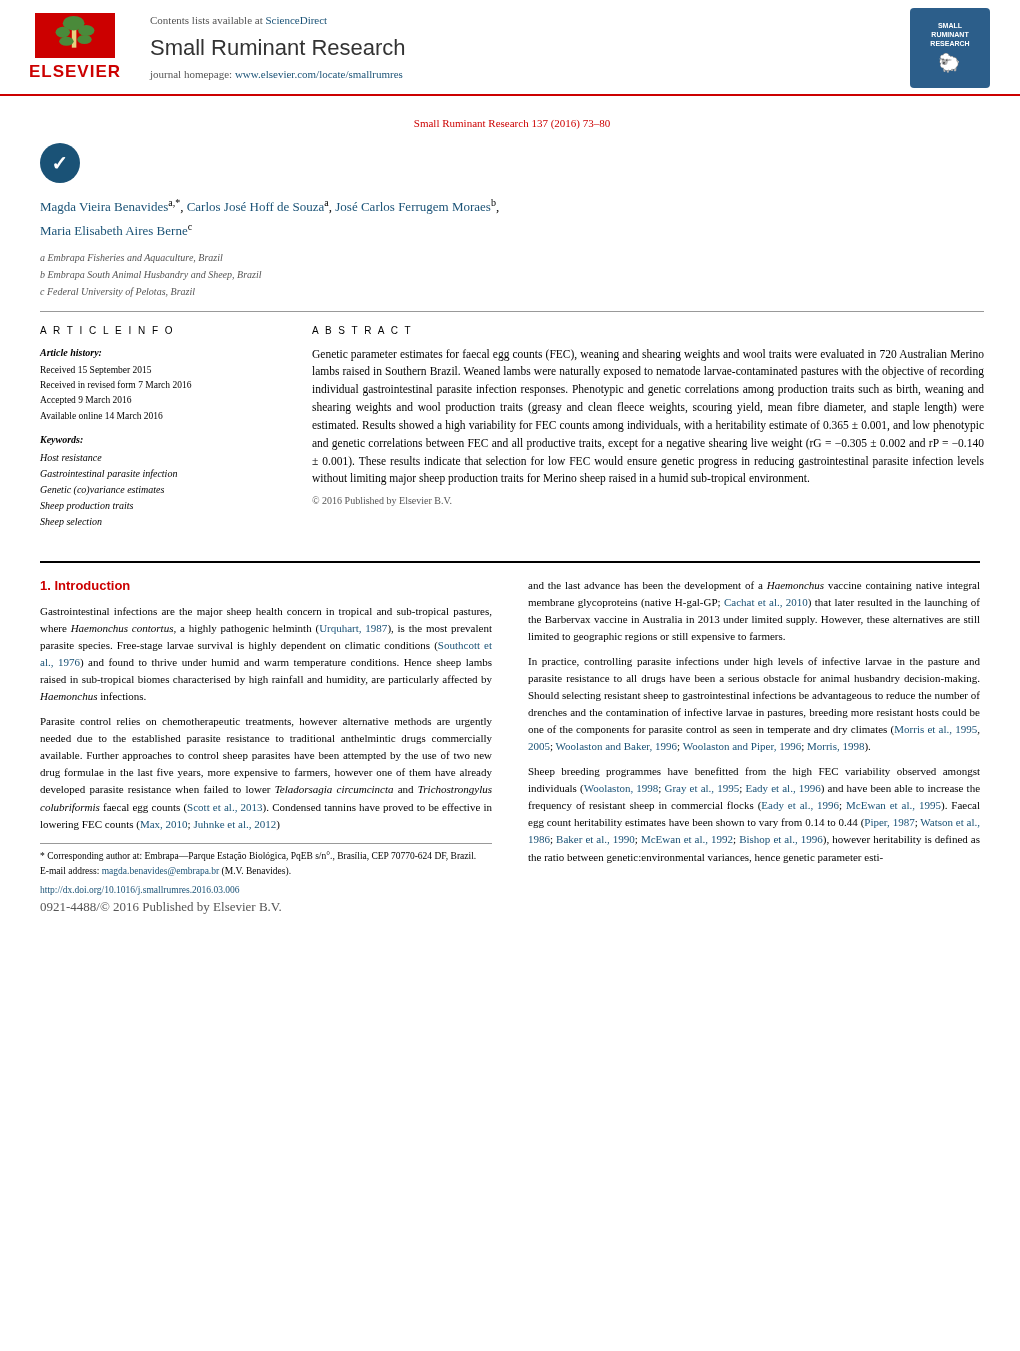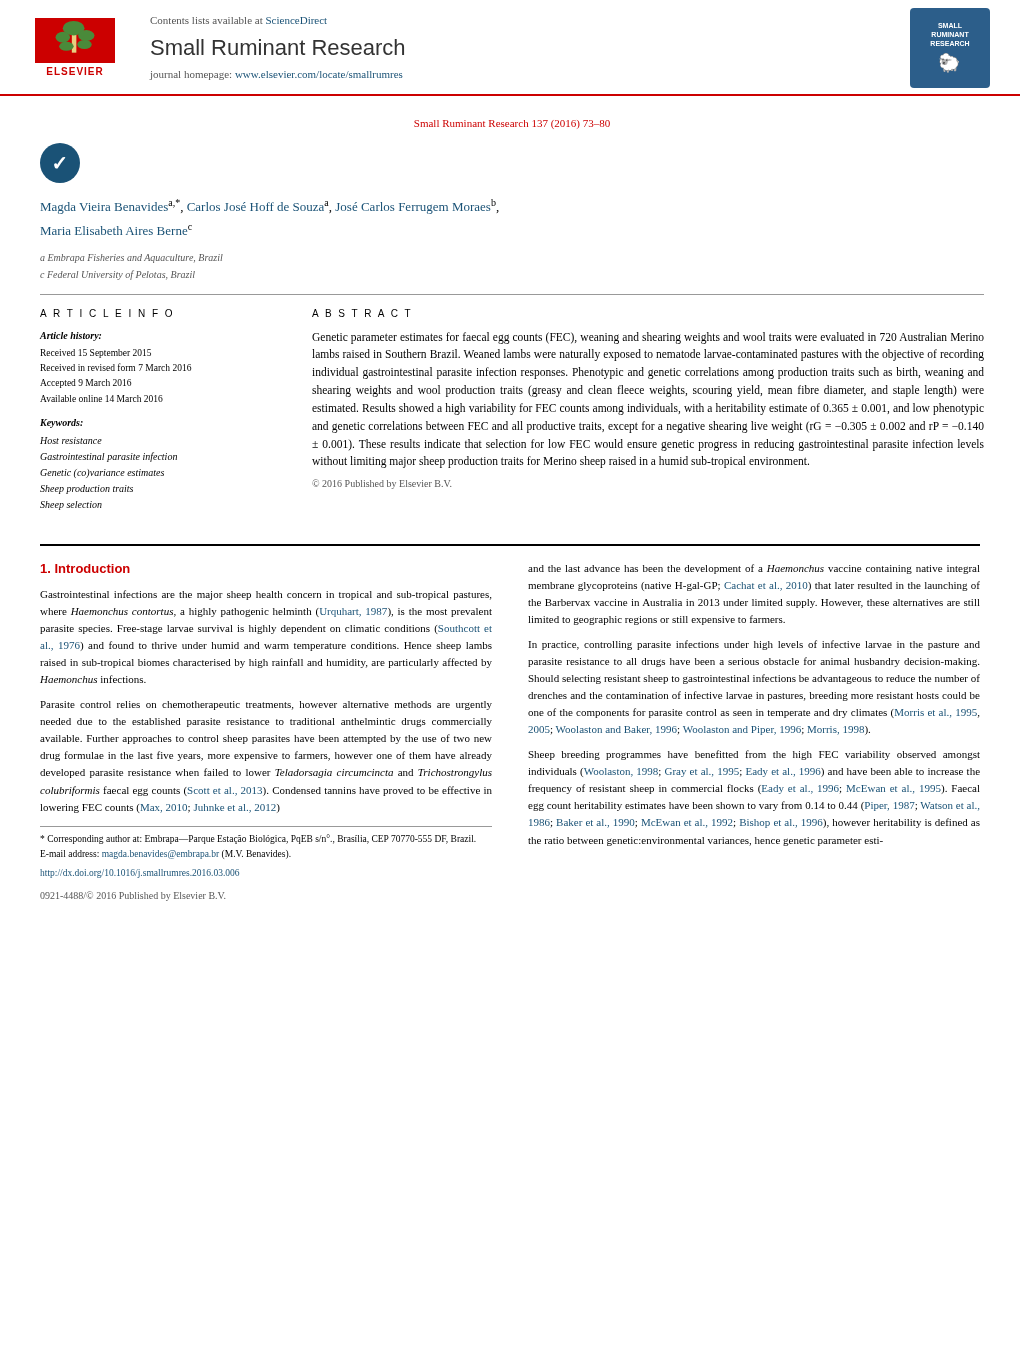--- a/index.html
+++ b/index.html
@@ -36,21 +36,21 @@
       width: 80px;
       height: 45px;
       display: flex;
       align-items: center;
       justify-content: center;
       position: relative;
     }
     .elsevier-logo-top svg { width: 70px; height: 38px; }
     .elsevier-text {
       color: #c00;
-      font-size: 10px;
+      font-size: 17px;
       font-weight: bold;
       font-family: Arial, sans-serif;
       letter-spacing: 1px;
       margin-top: 2px;
     }
     .journal-center {
       flex: 1;
       text-align: left;
       padding: 0 20px;
     }
@@ -270,23 +270,23 @@
     .footnote-email {
       color: #1a5276;
       font-size: 9.5px;
     }
     .doi-line {
       font-size: 9.5px;
       color: #1a5276;
       margin-top: 6px;
     }
     .issn-line {
-      font-size: 10px;
+      font-size: 13px;
       color: #555;
-      margin-top: 8px;
+      margin-top: 0;
     }
     
     .elsevier-tree {
       width: 75px;
       height: 42px;
     }
   </style>
 </head>
 <body>
 
@@ -340,20 +340,21 @@
 
     <div class="authors">
       <span class="author-name author-link">Magda Vieira Benavides</span><span class="superscript">a,*</span>,
       <span class="author-name author-link">Carlos José Hoff de Souza</span><span class="superscript">a</span>,
       <span class="author-name author-link">José Carlos Ferrugem Moraes</span><span class="superscript">b</span>,<br>
       <span class="author-name author-link">Maria Elisabeth Aires Berne</span><span class="superscript">c</span>
     </div>
 
     <div class="affiliations">
       <div class="affil-line">a Embrapa Fisheries and Aquaculture, Brazil</div>
+      <div class="affil-line">b Embrapa South Animal Husbandry and Sheep, Brazil</div>
       <div class="affil-line">c Federal University of Pelotas, Brazil</div>
     </div>
 
     <hr class="article-divider">
 
     <div class="two-col">
 
       <div class="left-col">
         <div class="section-heading">A R T I C L E   I N F O</div>
 
@@ -392,21 +393,21 @@
           <span>1.</span>&nbsp;<span>Introduction</span>
         </div>
         <div class="body-paragraph">
           Gastrointestinal infections are the major sheep health concern in tropical and sub-tropical pastures, where <em>Haemonchus contortus</em>, a highly pathogenic helminth (<a class="ref-link">Urquhart, 1987</a>), is the most prevalent parasite species. Free-stage larvae survival is highly dependent on climatic conditions (<a class="ref-link">Southcott et al., 1976</a>) and found to thrive under humid and warm temperature conditions. Hence sheep lambs raised in sub-tropical biomes characterised by high rainfall and humidity, are particularly affected by <em>Haemonchus</em> infections.
         </div>
         <div class="body-paragraph">
           Parasite control relies on chemotherapeutic treatments, however alternative methods are urgently needed due to the established parasite resistance to traditional anthelmintic drugs commercially available. Further approaches to control sheep parasites have been attempted by the use of two new drug formulae in the last five years, more expensive to farmers, however one of them have already developed parasite resistance when failed to lower <em>Teladorsagia circumcincta</em> and <em>Trichostrongylus colubriformis</em> faecal egg counts (<a class="ref-link">Scott et al., 2013</a>). Condensed tannins have proved to be effective in lowering FEC counts (<a class="ref-link">Max, 2010</a>; <a class="ref-link">Juhnke et al., 2012</a>)
         </div>
 
         <div class="footnote-section">
-          <div class="footnote-text">* Corresponding author at: Embrapa—Parque Estação Biológica, PqEB s/n°., Brasília, CEP 70770-555 DF, Brazil.</div>
+          <div class="footnote-text">* Corresponding author at: Embrapa—Parque Estação Biológica, PqEB s/n°., Brasília, CEP 70770-624 DF, Brazil.</div>
           <div class="footnote-text">
             <span>E-mail address:</span>
             <a class="footnote-email">magda.benavides@embrapa.br</a>
             <span>(M.V. Benavides).</span>
           </div>
         </div>
         <div class="doi-line">
           <span>http://dx.doi.org/10.1016/j.smallrumres.2016.03.006</span>
         </div>
         <div class="issn-line">0921-4488/© 2016 Published by Elsevier B.V.</div>

